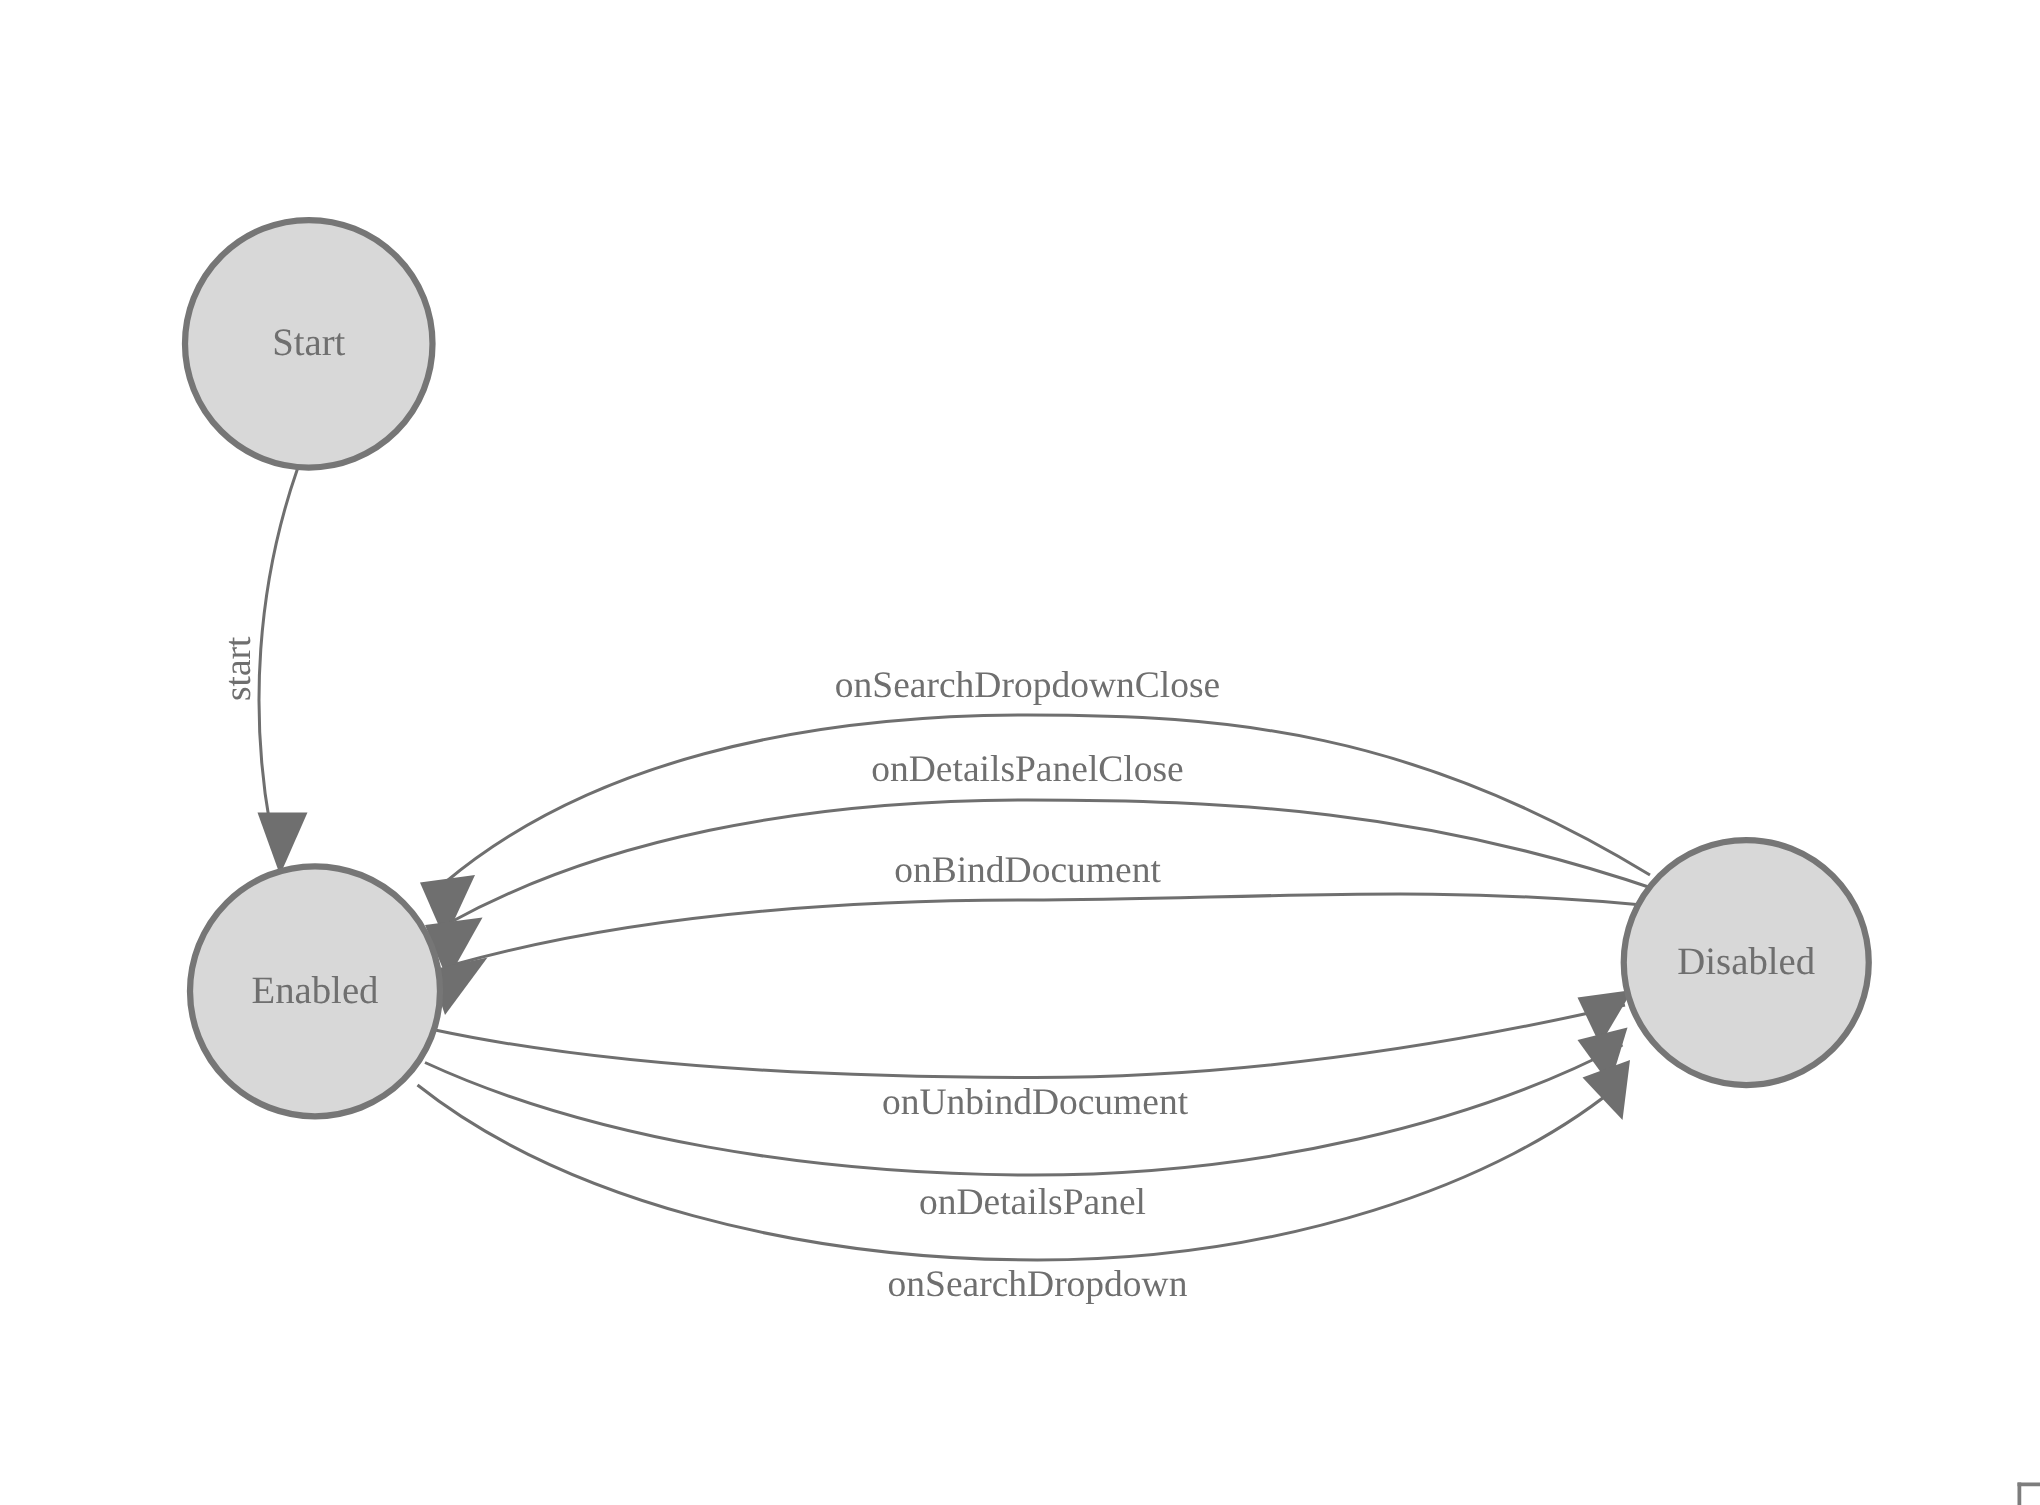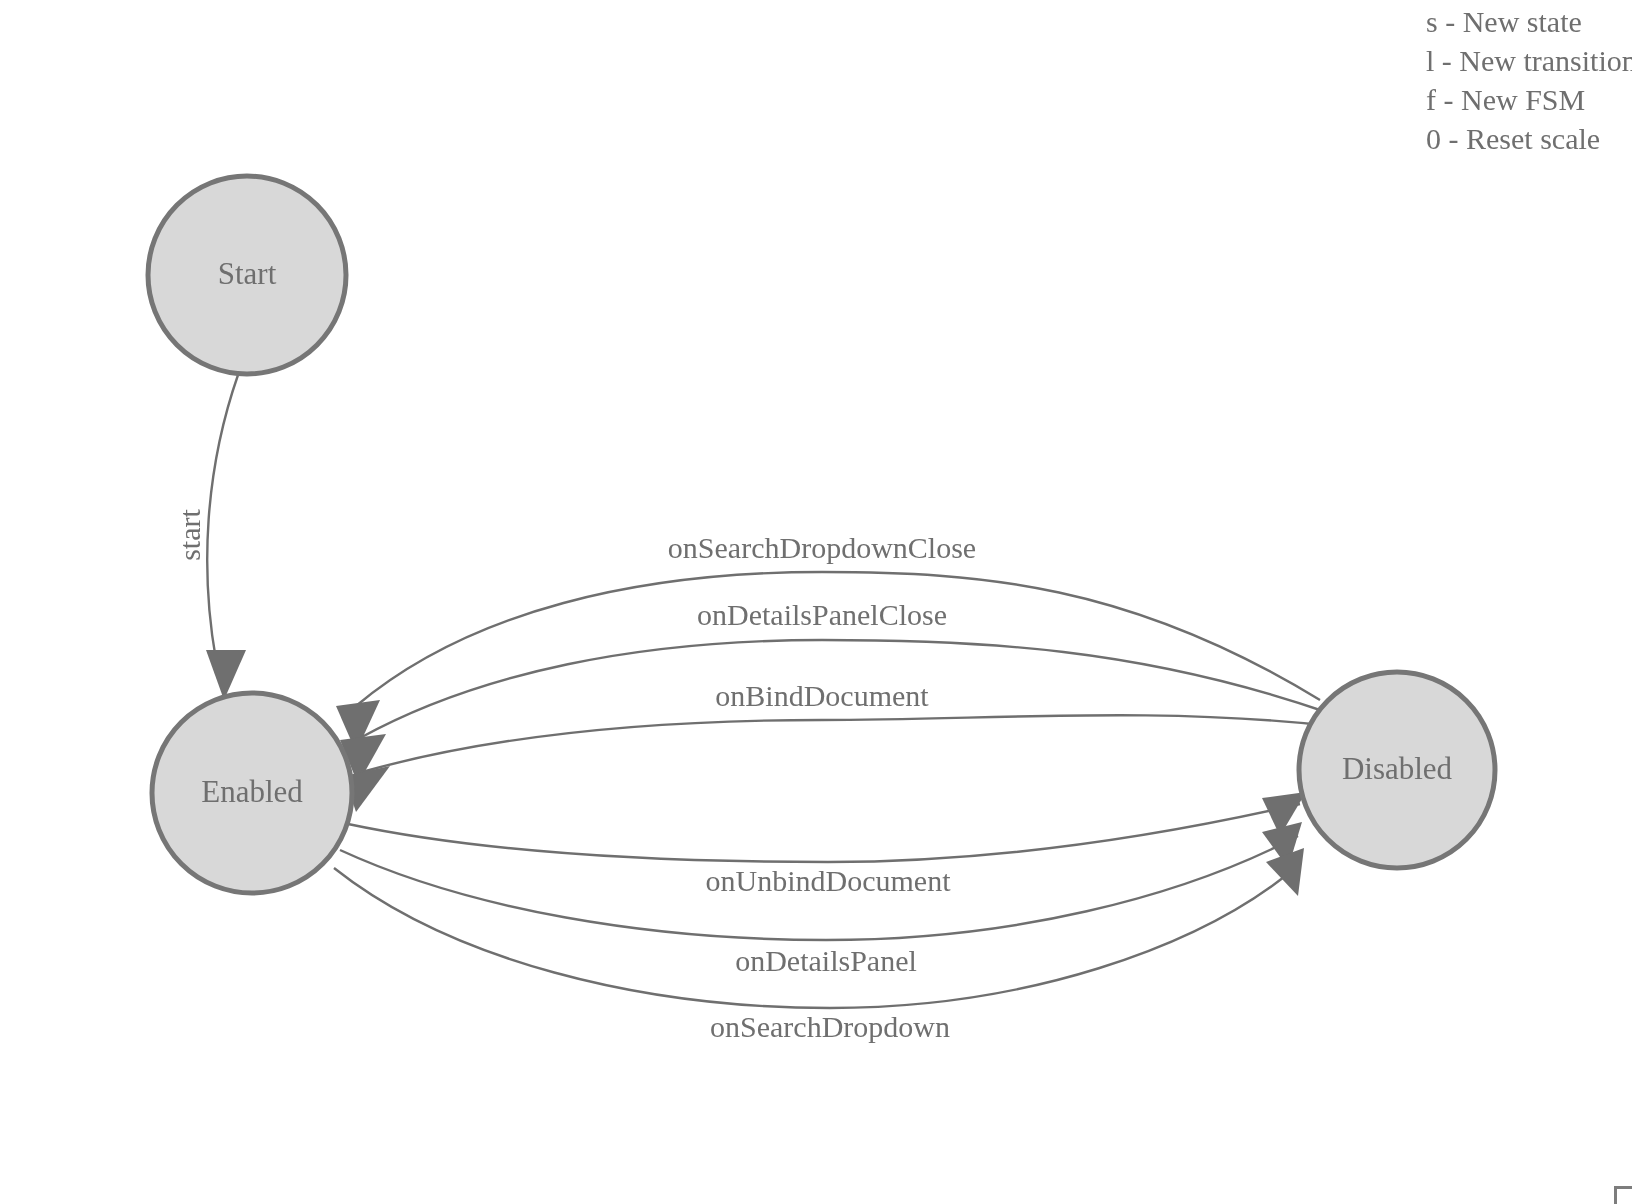--- a/index.html
+++ b/index.html
@@ -148,24 +148,16 @@
       <text class="state-label" x="252" y="795">Enabled</text>
     </g>
 
     <g>
       <circle class="state-circle" cx="1397" cy="770" r="98"></circle>
       <text class="state-label" x="1397" y="772">Disabled</text>
     </g>
 
   </svg>
 
-  <div id="help-overlay">
-    <div id="help-inner">
-      <div>s - New state</div>
-      <div>l - New transition</div>
-      <div>f - New FSM</div>
-      <div>0 - Reset scale</div>
-    </div>
-  </div>
 
   <div id="scroll-corner"></div>
 
 </div>
 
 </body></html>

